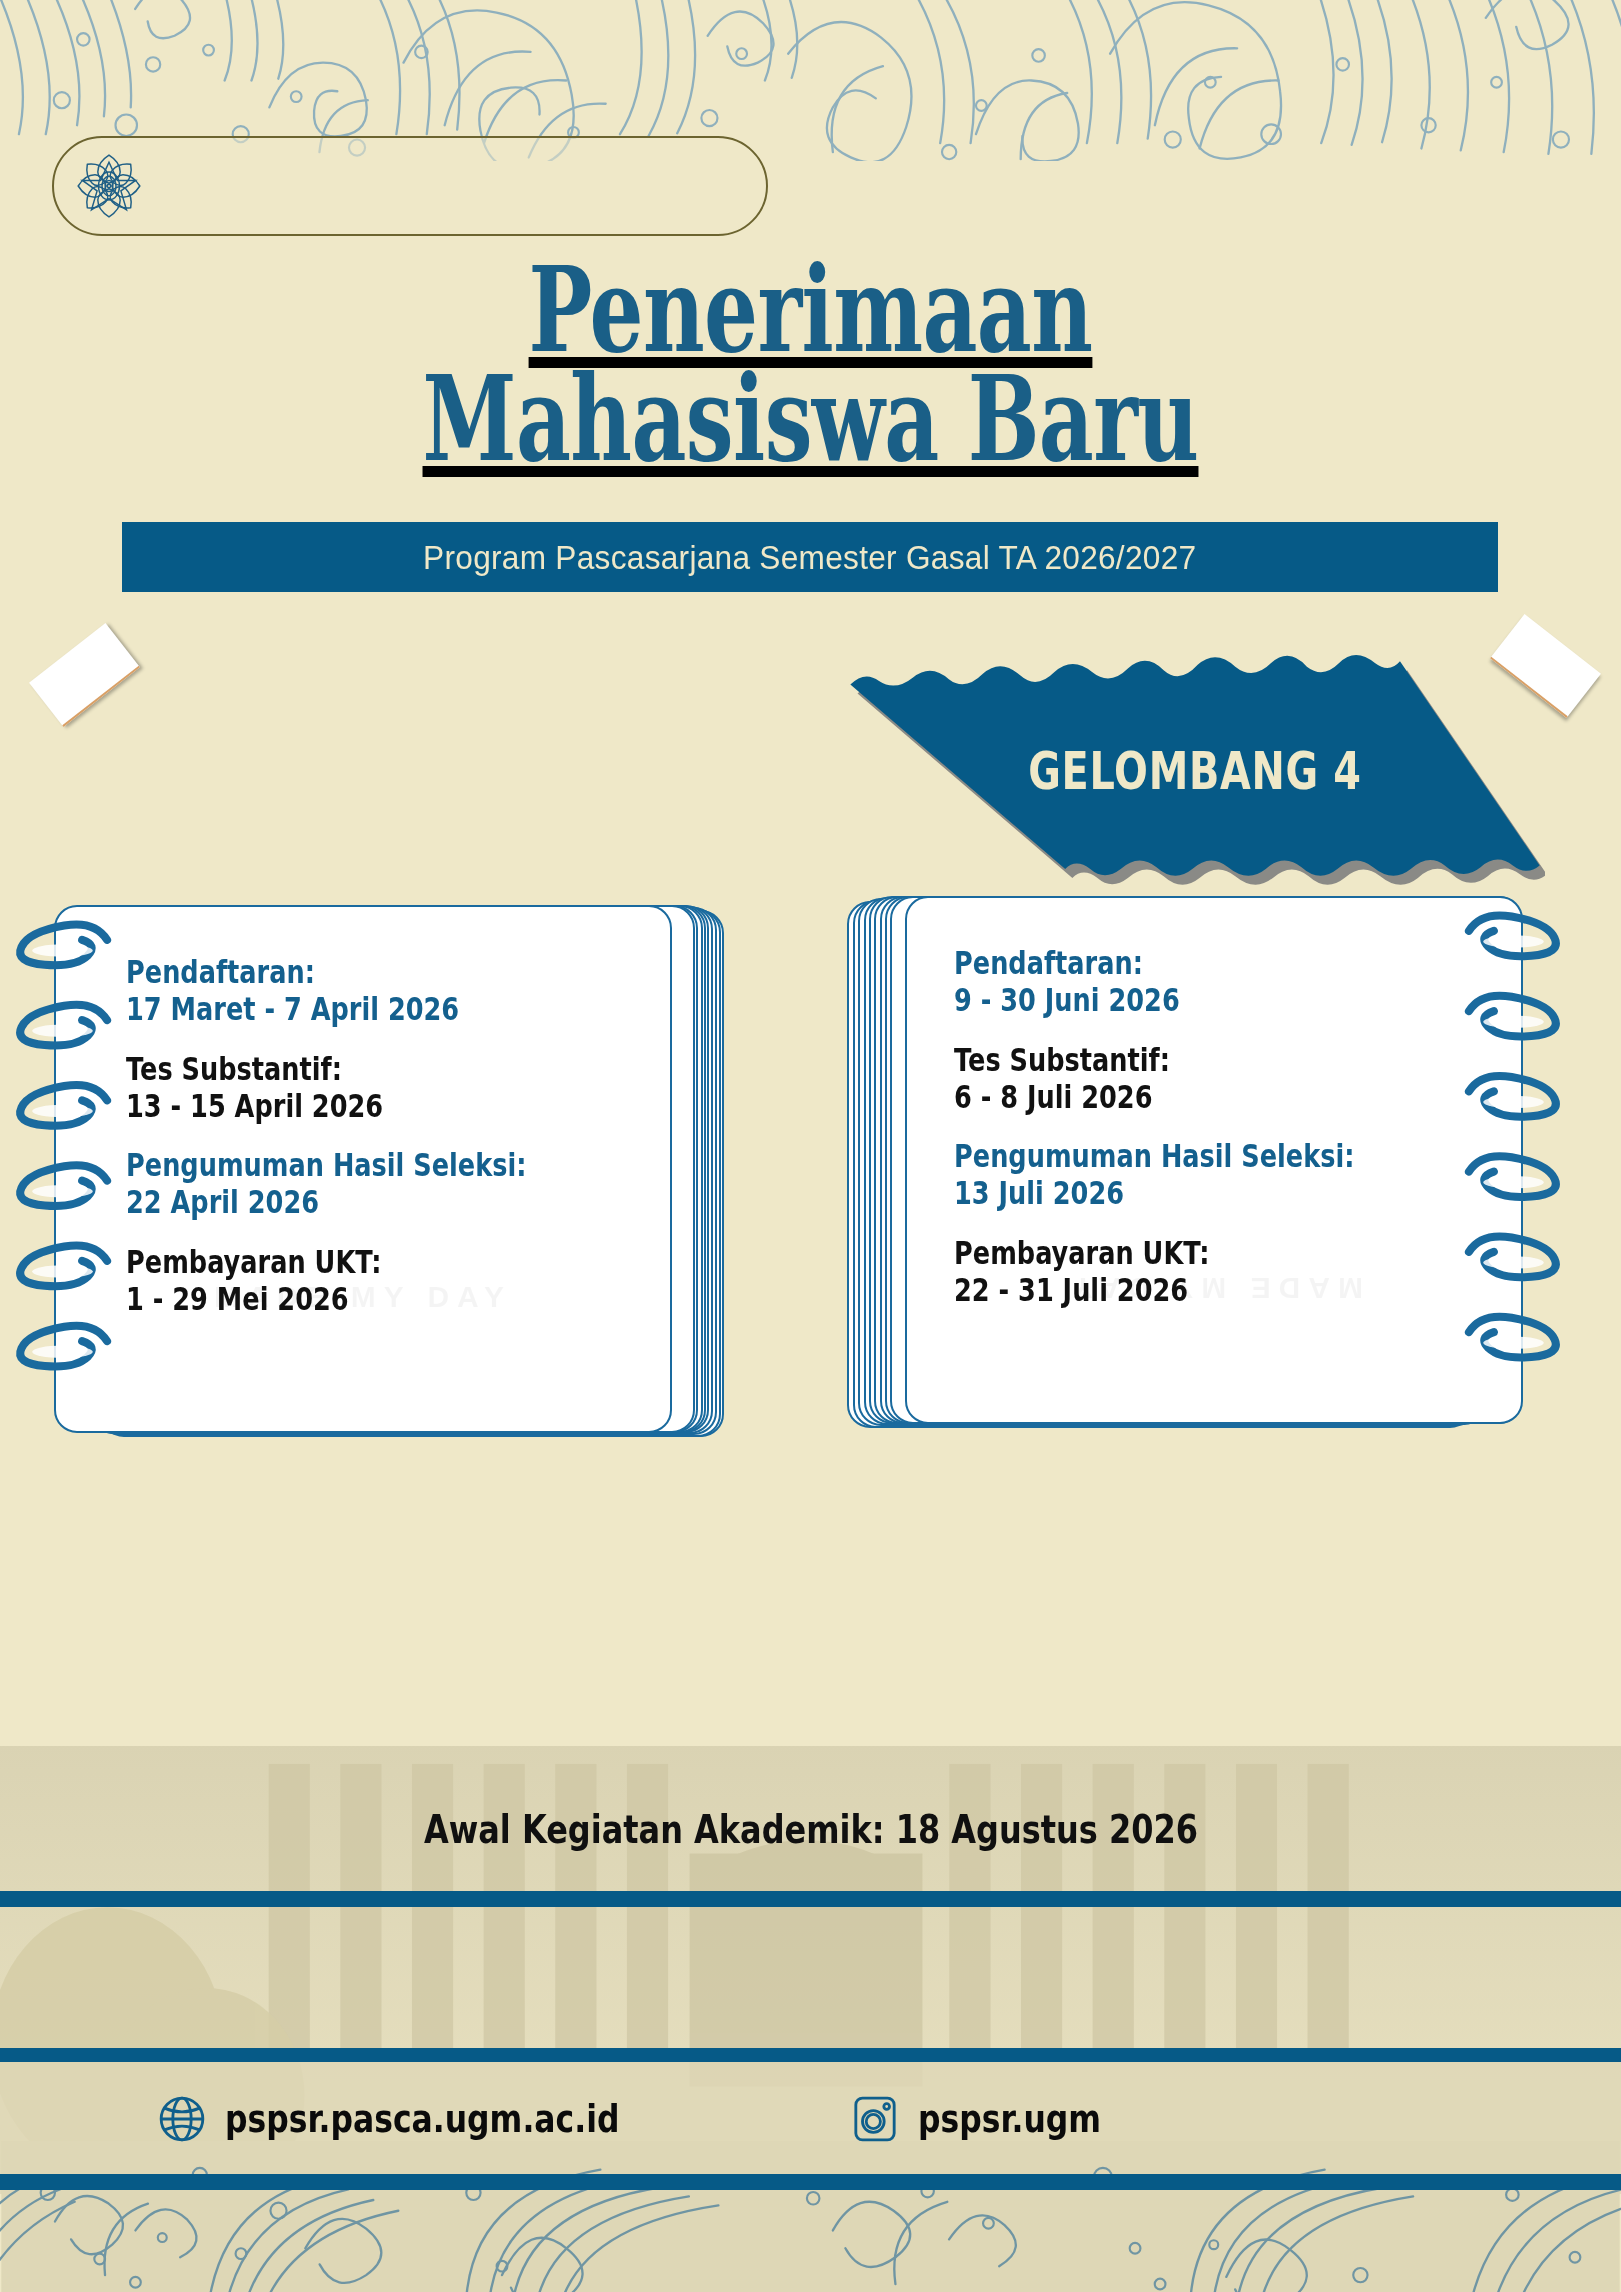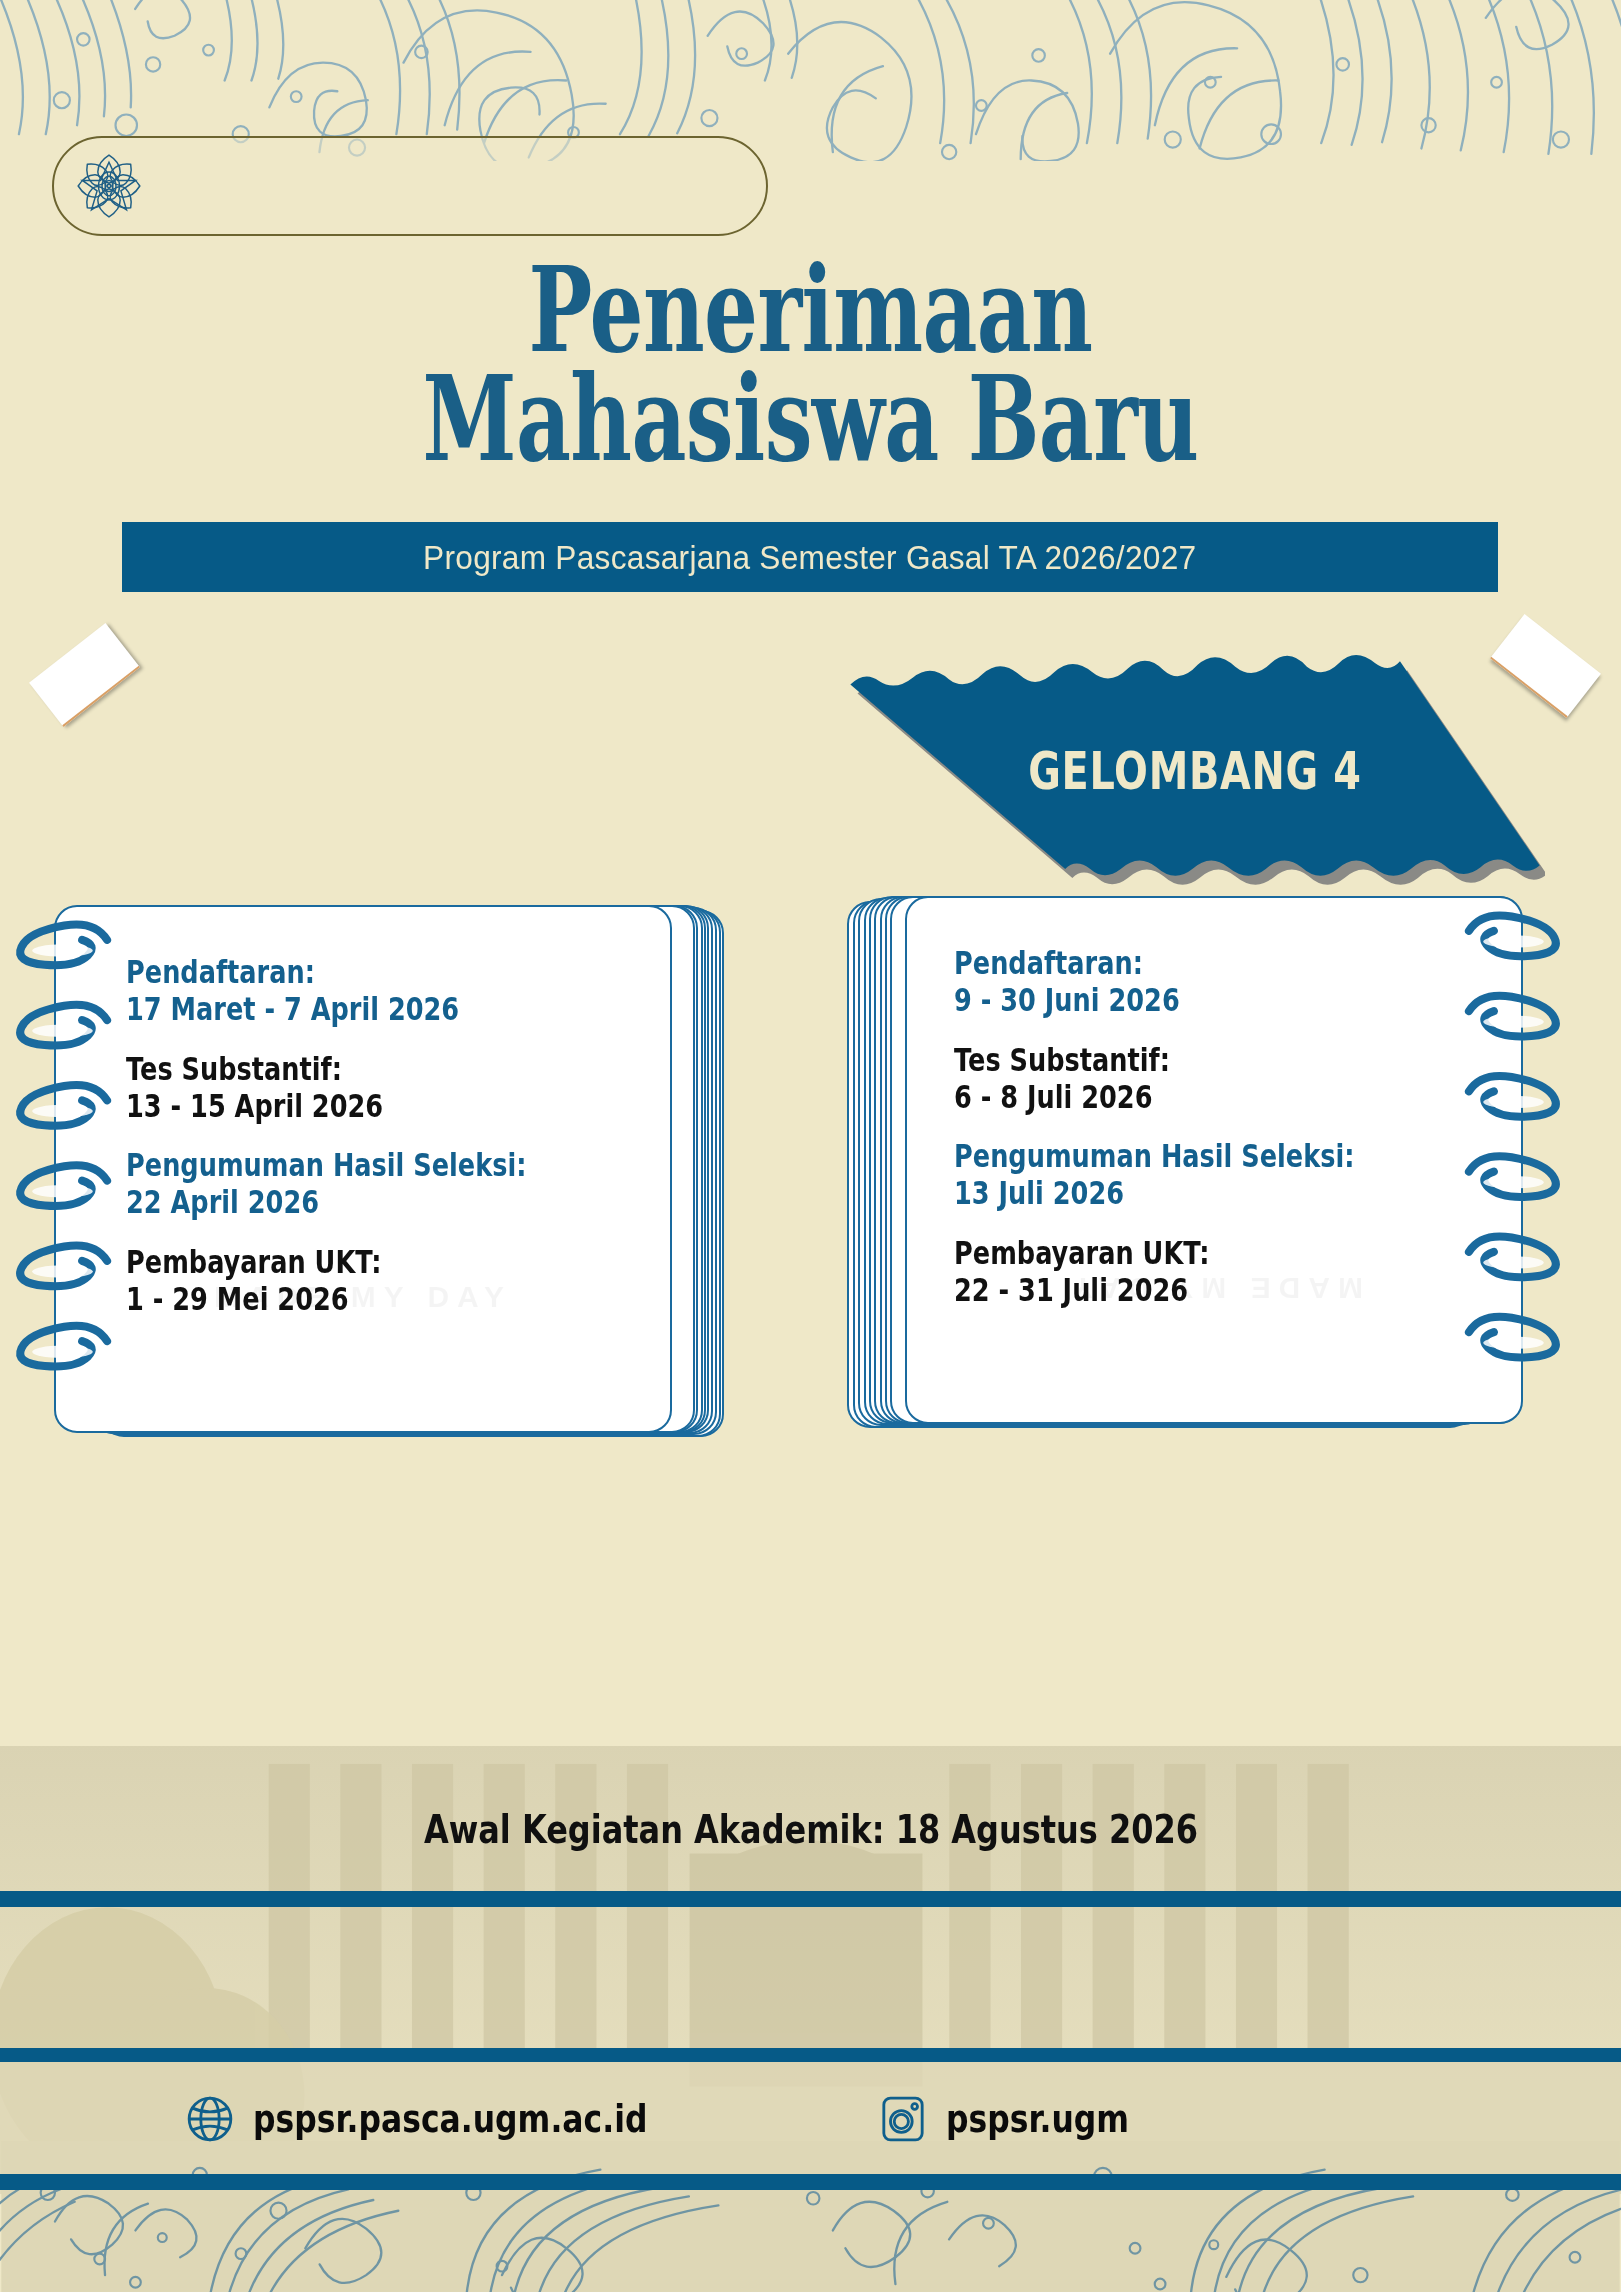--- a/index.html
+++ b/index.html
@@ -25,21 +25,21 @@
   .logo-mark{width:70px;height:70px;flex:0 0 70px;margin-right:12.5px;}
   .logo-text{display:flex;flex-direction:column;justify-content:center;line-height:1.02;}
   .logo-text div{
     font-family:"Liberation Serif", serif;color:#18597f;letter-spacing:0.2px;
   }
   .lt1{font-size:19px;}
   .lt2{font-size:19px;}
   .lt3{font-size:19px;font-weight:bold;}
 
   
-  .title-wrap{position:absolute;left:0;top:258px;width:1621px;text-align:center;}
+  .title-wrap{position:absolute;left:0;top:258px;width:1621px;text-align:center;text-decoration:underline;}
   .title-line{
     font-family:"DejaVu Serif", serif;font-weight:bold;color:#1a5f87;
     line-height:.88;letter-spacing:-0.9px;
     transform:scaleX(.72);transform-origin:center center;
     white-space:nowrap;
   }
   #title-l1{font-size:118px;}
   #title-l2{font-size:118px;margin-top:5.4px;}
 
   
@@ -133,21 +133,21 @@
     position:absolute;left:0;top:1976px;width:1621px;text-align:center;
   }
   .laman-url span{
     font-family:"DejaVu Sans", sans-serif;font-weight:bold;font-size:38px;color:#ee0d0d;
     display:inline-block;transform:scaleX(.84);
   }
 
   
   .socials{
     position:absolute;left:0;top:2063px;width:1401px;height:112px;
-    display:flex;align-items:center;padding-left:28px;
+    display:flex;align-items:center;
   }
   .soc{display:flex;align-items:center;}
   #soc-web{margin-left:157px;}
   #soc-ig{margin-left:161px;}
   .soc-icon{width:50px;height:50px;flex:0 0 50px;margin-right:18px;}
   .soc-text{
     font-family:"DejaVu Sans", sans-serif;font-weight:bold;font-size:37px;color:#0b0b0b;
     transform:scaleX(.85);transform-origin:left center;white-space:nowrap;
   }
 </style>

